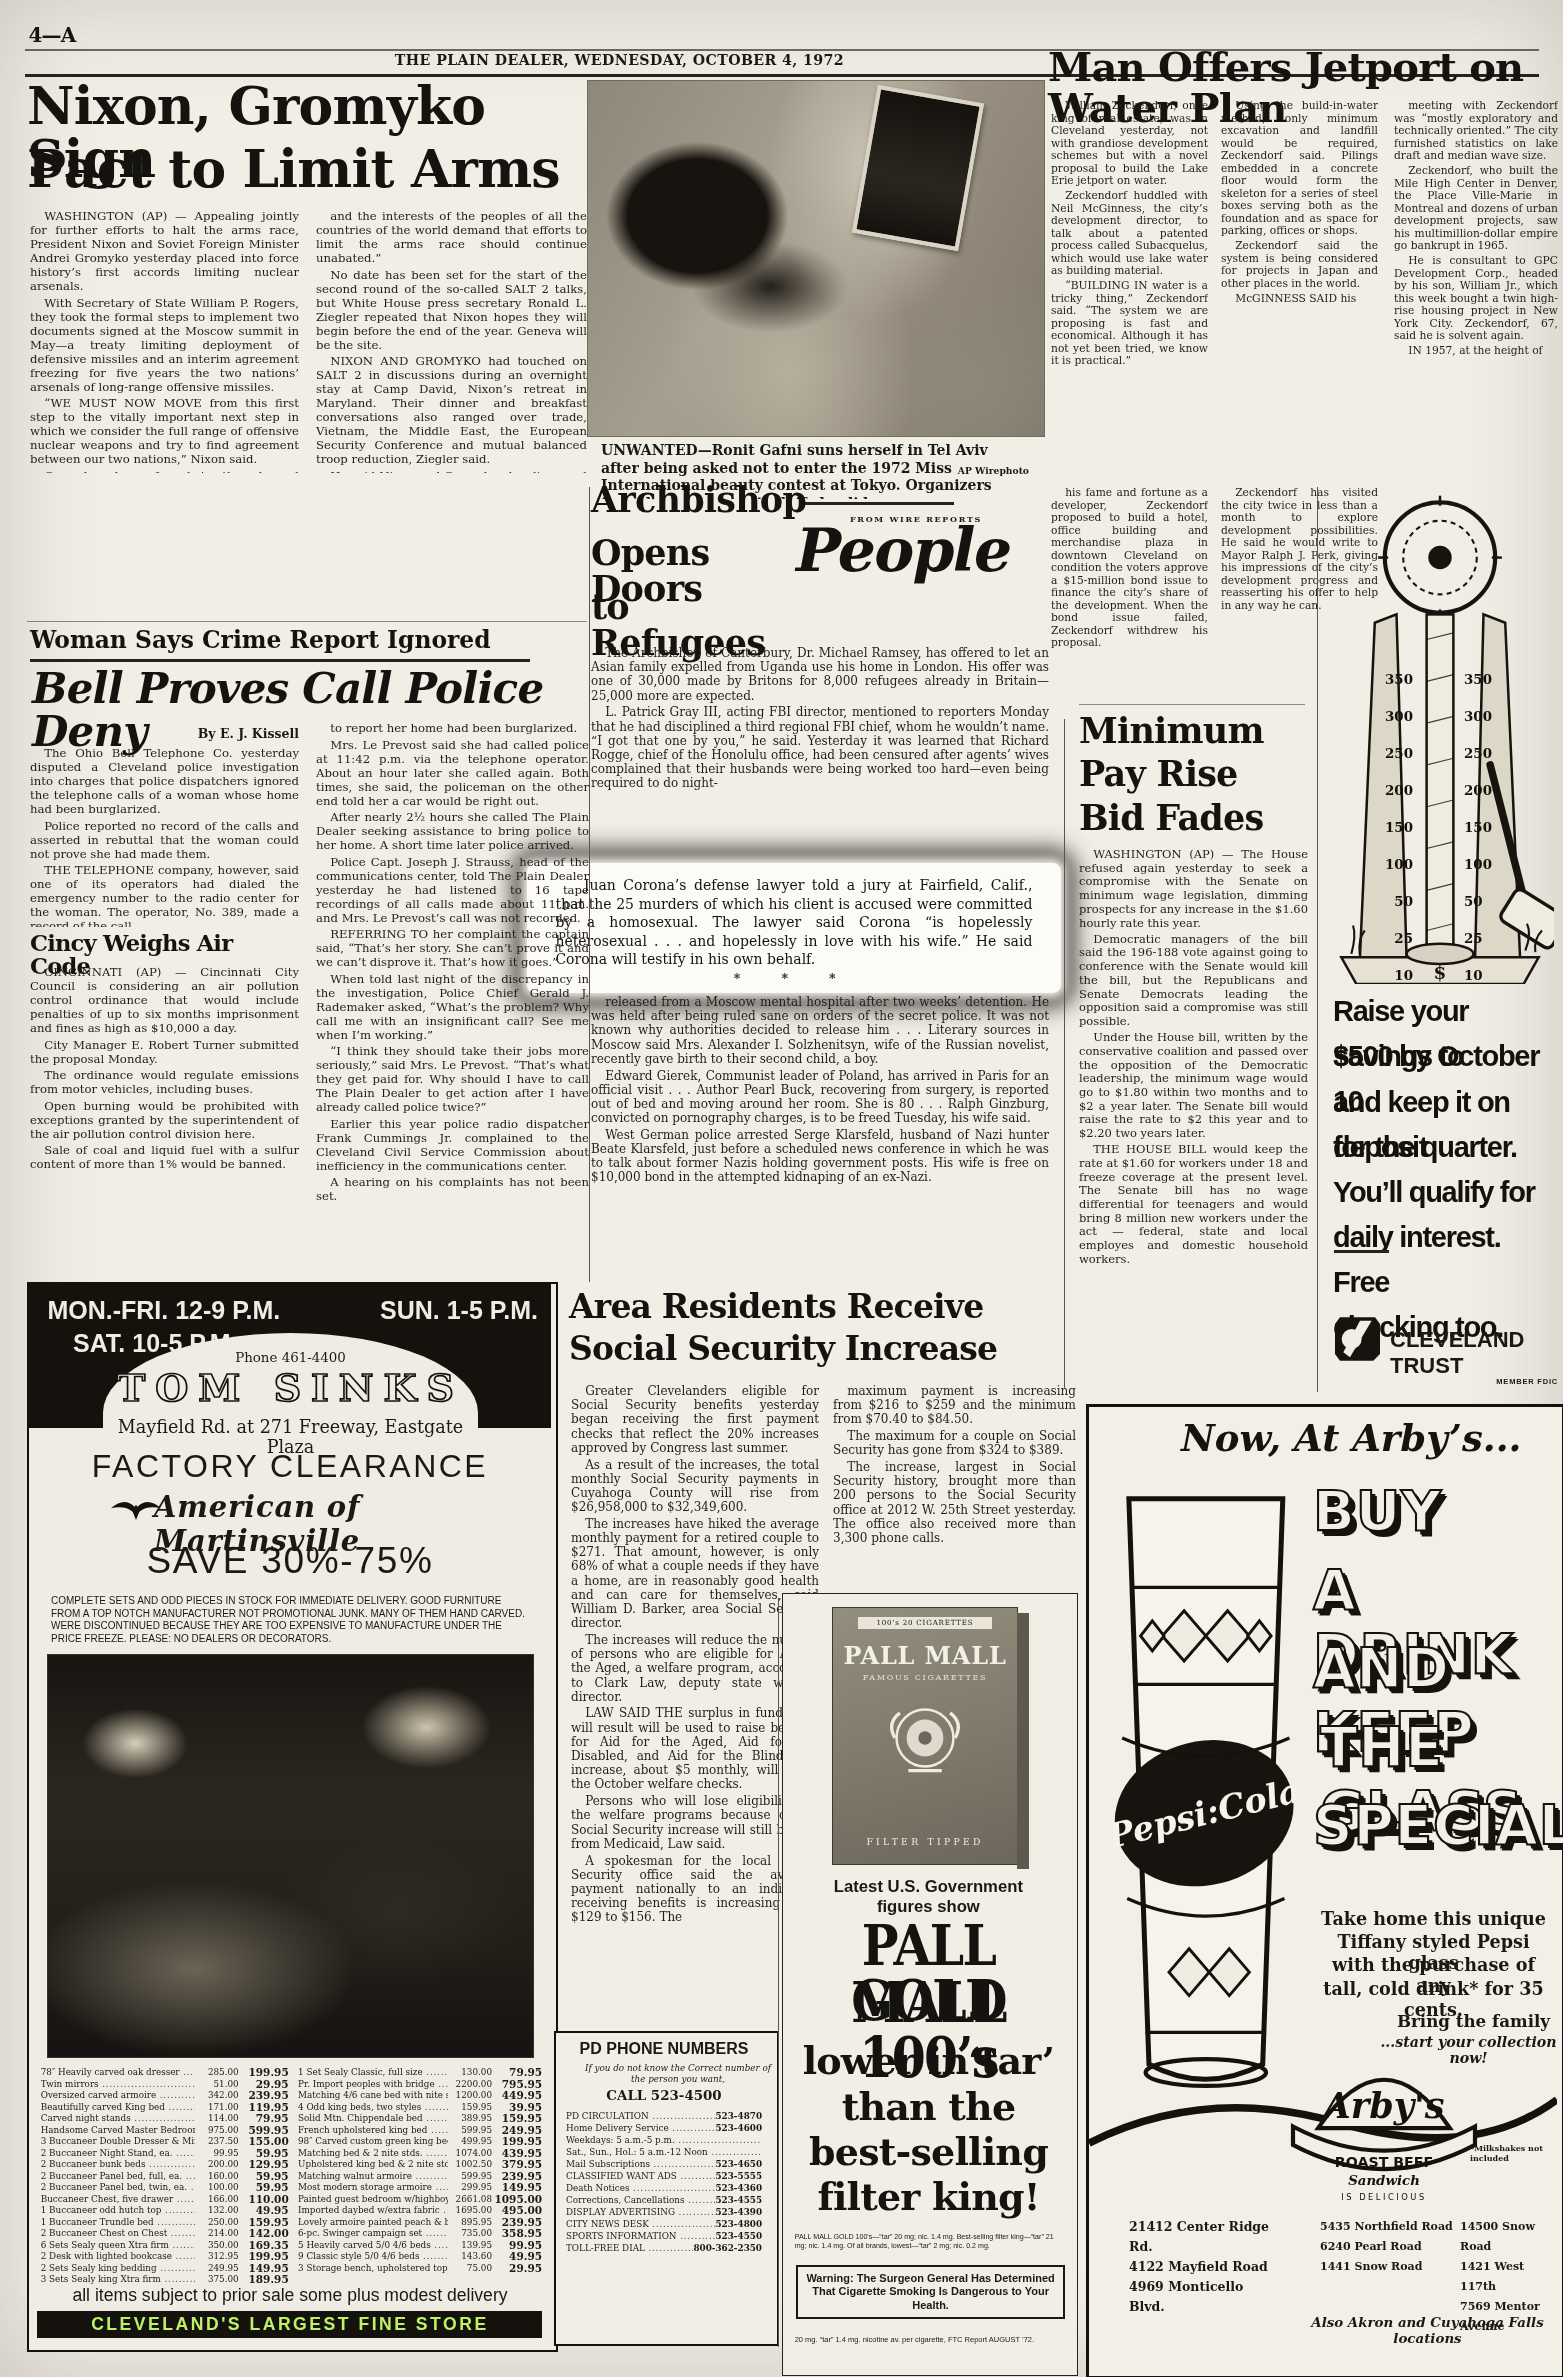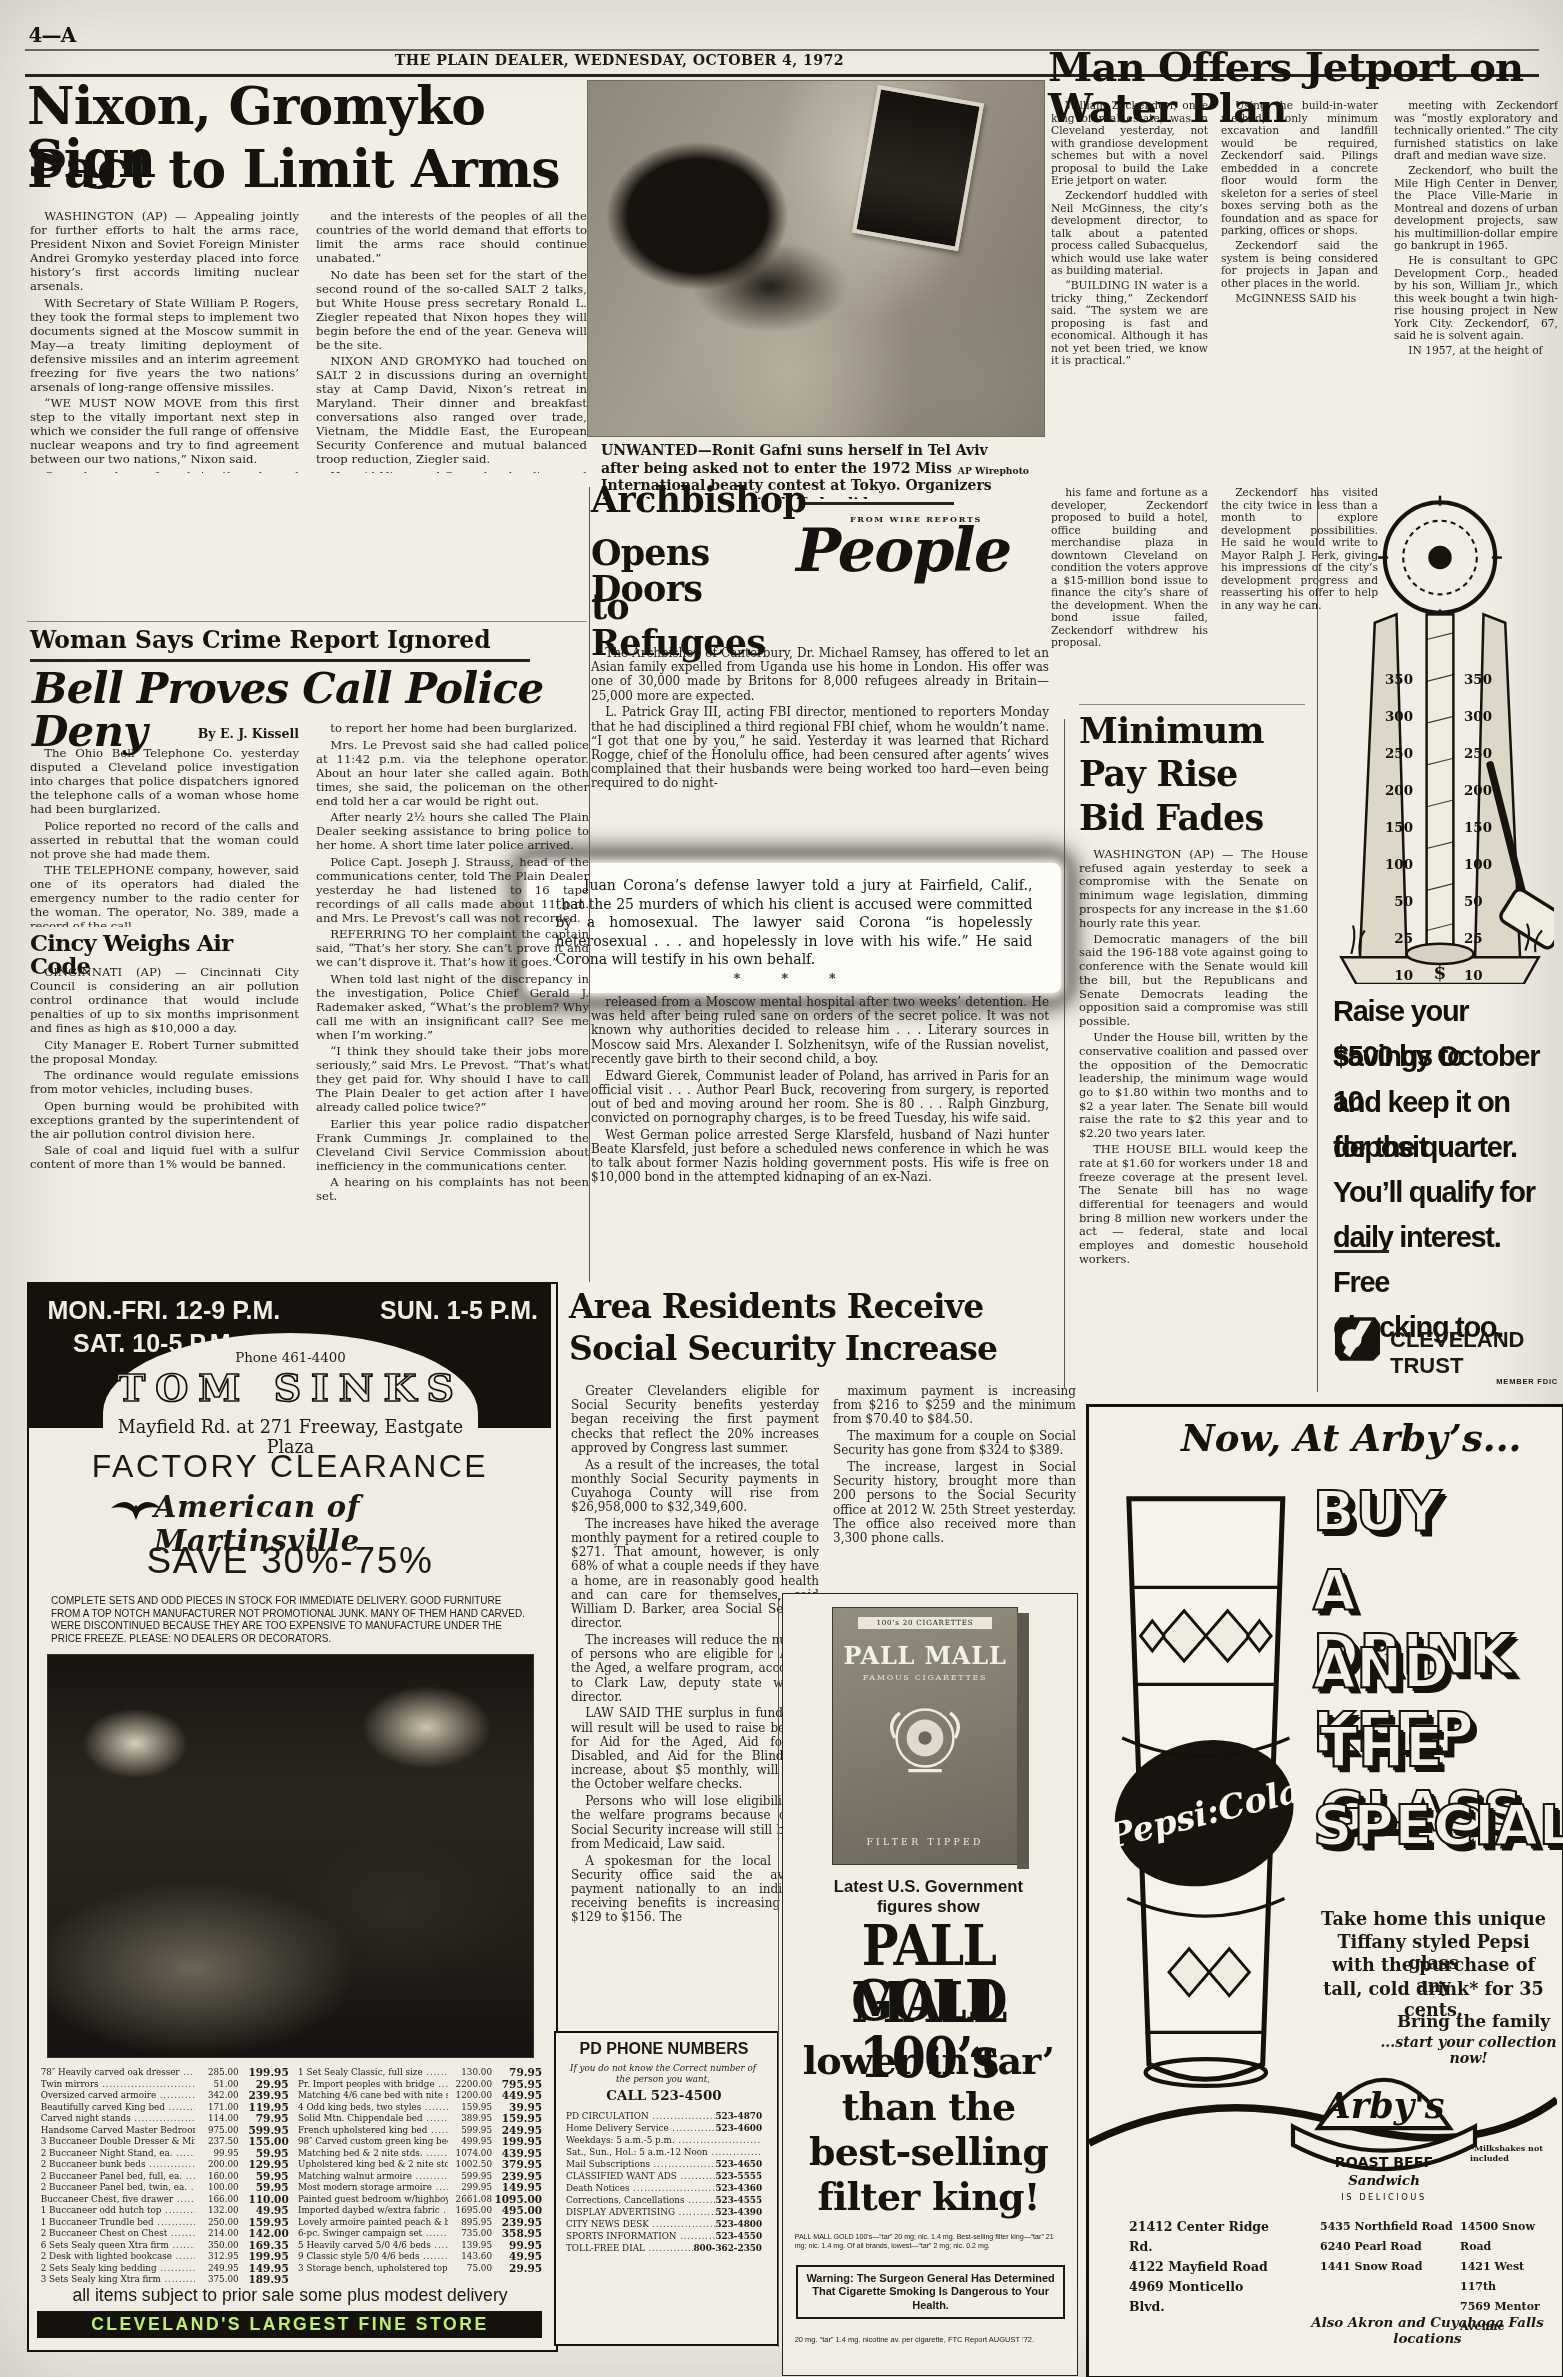--- a/index.html
+++ b/index.html
@@ -476,21 +476,21 @@
       <p>A spokesman for the local Social Security office said the average payment nationally to an individual receiving benefits is increasing from $129 to $156. The</p>
     </div>
   <div class="abs article" style="left:833px;top:1384px;width:243px;height:209px;font-size:12px;line-height:14.2px;">
       <p>maximum payment is increasing from $216 to $259 and the minimum from $70.40 to $84.50.</p>
       <p>The maximum for a couple on Social Security has gone from $324 to $389.</p>
       <p>The increase, largest in Social Security history, brought more than 200 persons to the Social Security office at 2012 W. 25th Street yesterday. The office also received more than 3,300 phone calls.</p>
     </div>
 
   <div class="abs" style="left:554px;top:2031px;width:221px;height:311px;border:2.5px solid #15120e;background:#f1eee6;">
     <div class="abs sans" style="left:0;top:6.7px;width:216px;text-align:center;font-weight:bold;font-size:16px;">PD PHONE NUMBERS</div>
-    <div class="abs" style="left:11px;top:30px;width:192px;text-align:center;font-style:italic;font-size:8.8px;line-height:10.5px;">If you do not know the Correct number of the person you want,</div>
+    <div class="abs" style="left:26px;top:30px;width:192px;text-align:center;font-style:italic;font-size:8.8px;line-height:10.5px;">If you do not know the Correct number of the person you want,</div>
     <div class="abs" style="left:0;top:54px;width:216px;text-align:center;font-weight:bold;font-size:13.4px;">CALL 523-4500</div>
     <div class="abs pdlist" style="left:10px;top:77px;width:196px;">
         <div class="trow">
           <span class="tc tc0">PD CIRCULATION</span>
           <span class="tc tc1">523-4870</span>
         </div>
         <div class="trow">
           <span class="tc tc0">Home Delivery Service</span>
           <span class="tc tc1">523-4600</span>
         </div>

